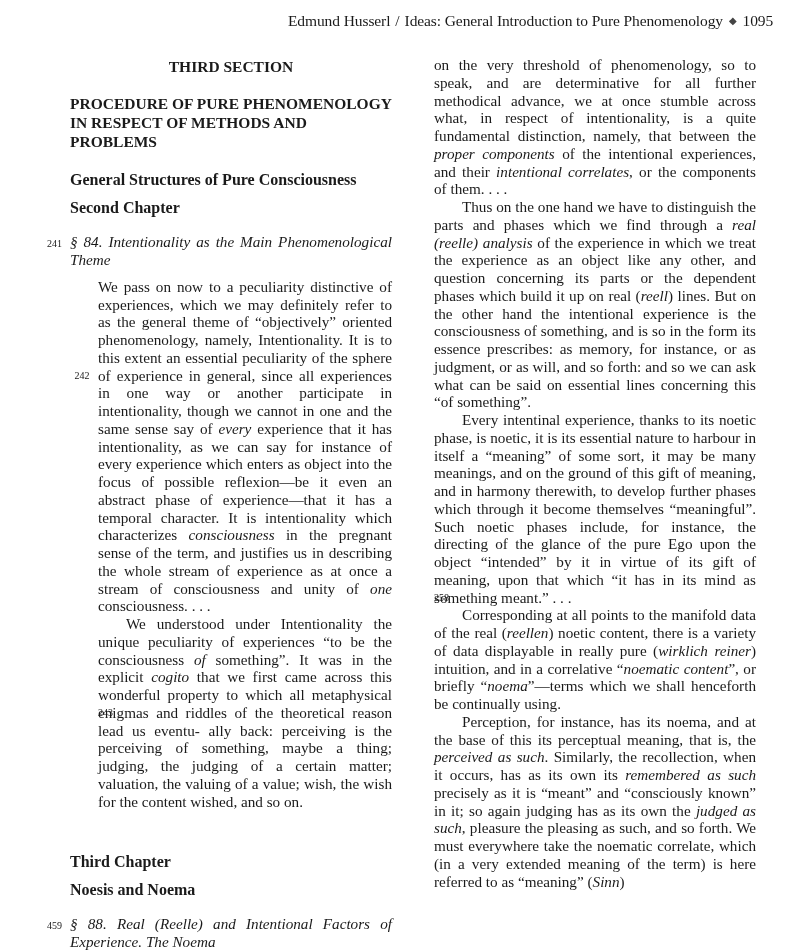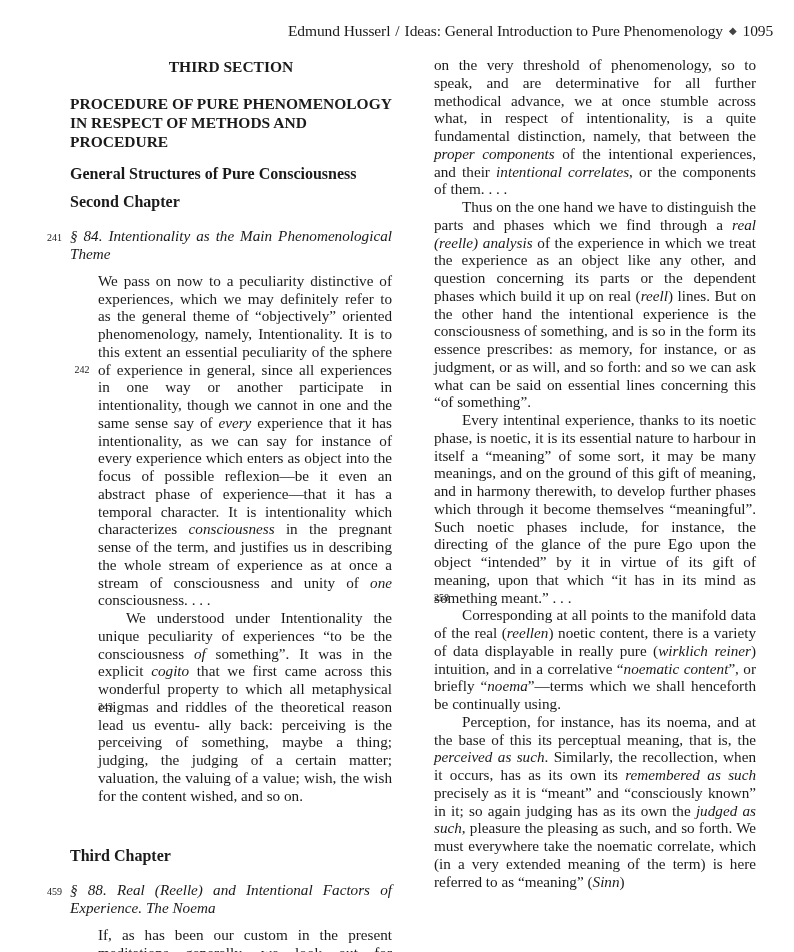--- a/index.html
+++ b/index.html
@@ -1,25 +1,25 @@
 <!DOCTYPE html>
 <html><head>
 <meta charset="utf-8">
 <style>
   html, body { margin: 0; padding: 0; background: #ffffff; }
   body { width: 794px; height: 952px; position: relative; overflow: hidden;
          font-family: "Liberation Serif", "DejaVu Serif", serif; color: #1a1a1a; }
-  .running-head { position: absolute; top: 22px; left: 288px; font-size: 15.5px; white-space: nowrap; letter-spacing: -0.1px; }
+  .running-head { position: absolute; top: 12px; left: 288px; font-size: 15.5px; white-space: nowrap; letter-spacing: -0.1px; }
   .running-head .sep { margin: 0 5px; }
   .running-head .diamond { font-size: 10px; margin: 0 6px; position: relative; top: -2px; color: #444; }
   .col { position: absolute; top: 56px; font-size: 15.2px; line-height: 17.75px; }
   .col-left { left: 70px; width: 322px; }
   .col-right { left: 434px; width: 322px; }
   .h-section { text-align: center; font-weight: bold; font-size: 15.5px; margin: 2px 0 18px 0; }
-  .h-part { font-weight: bold; font-size: 15.5px; line-height: 19px; margin: 0 0 13px 0; }
+  .h-part { font-weight: bold; font-size: 15.5px; line-height: 19px; margin: 0 0 19px 0; }
   .h-chapter { font-weight: bold; font-size: 16px; margin: 0 0 9px 0; line-height: 19px; }
   .h-para { font-style: italic; text-align: justify; margin: 16px 0 9px 0; position: relative; line-height: 18px; }
   .block { margin-left: 28px; }
   p { margin: 0; text-align: justify; position: relative; hyphens: manual; }
   p.indent { text-indent: 28px; }
   .mnum { position: absolute; left: -28px; font-size: 10px; font-style: normal; width: 24px; text-align: right; }
   .h-para .mnum { left: -32px; top: 2px; }
   .inline-mnum { position: absolute; font-size: 10px; font-style: normal; text-align: center; width: 24px; }
   em { font-style: italic; }
   .gap { height: 42px; }
@@ -28,33 +28,34 @@
 <body>
 
 <div class="running-head">
   <span>Edmund Husserl</span><span class="sep">/</span><span>Ideas: General Introduction to Pure Phenomenology</span><span class="diamond">◆</span><span>1095</span>
 </div>
 
 <div class="col col-left">
   <div class="h-section">THIRD SECTION</div>
   <div class="h-part">
     <div>PROCEDURE OF PURE PHENOMENOLOGY</div>
-    <div>IN RESPECT OF METHODS AND PROCEDURE</div>
+    <div>IN RESPECT OF METHODS AND PROBLEMS</div>
   </div>
   <div class="h-chapter">General Structures of Pure Consciousness</div>
   <div class="h-chapter">Second Chapter</div>
   <div class="h-para">
     <span class="mnum">241</span><span>§ 84. Intentionality as the Main Phenomenological Theme</span>
   </div>
   <div class="block">
     <p><span>We pass on now to a peculiarity distinctive of experiences, which we may definitely refer to as the general theme of “objectively” oriented phenomenology, namely, Intentionality. It is to this extent an essential peculiarity of the sphere of </span><span class="inline-mnum" style="left:-28px;top:89px;">242</span><span>experience in general, since all experiences in one way or another participate in intentionality, though we cannot in one and the same sense say of </span><em>every</em><span> experience that it has intentionality, as we can say for instance of every experience which enters as object into the focus of possible reflexion—be it even an abstract phase of experience—that it has a temporal character. It is intentionality which characterizes </span><em>consciousness</em><span> in the pregnant sense of the term, and justifies us in describing the whole stream of experience as at once a stream of consciousness and unity of </span><em>one</em><span> consciousness. . . .</span></p>
     <p class="indent"><span>We understood under Intentionality the unique peculiarity of experiences “to be the consciousness </span><em>of</em><span> something”. It was in the explicit </span><em>cogito</em><span> that we first came across this wonderful property to which all metaphysical enigmas and riddles of the theoretical reason lead us eventu-</span><span class="inline-mnum" style="left:-28px;top:89px;">243</span> <span>ally back: perceiving is the perceiving of something, maybe a thing; judging, the judging of a certain matter; valuation, the valuing of a value; wish, the wish for the content wished, and so on.</span></p>
   </div>
   <div class="gap"></div>
   <div class="h-chapter">Third Chapter</div>
+  <div class="h-chapter">Noesis and Noema</div>
   <div class="h-para">
     <span class="mnum">459</span><span>§ 88. Real (Reelle) and Intentional Factors of Experience. The Noema</span>
   </div>
   <div class="block">
     <p>If, as has been our custom in the present meditations generally, we look out for distinctions of a very general kind, such as can be grasped at once</p>
   </div>
 </div>
 
 <div class="col col-right">
   <p><span>on the very threshold of phenomenology, so to speak, and are determinative for all further methodical advance, we at once stumble across what, in respect of intentionality, is a quite fundamental distinction, namely, that between the </span><em>proper components</em><span> of the intentional experiences, and their </span><em>intentional correlates</em><span>, or the components of them. . . .</span></p>

